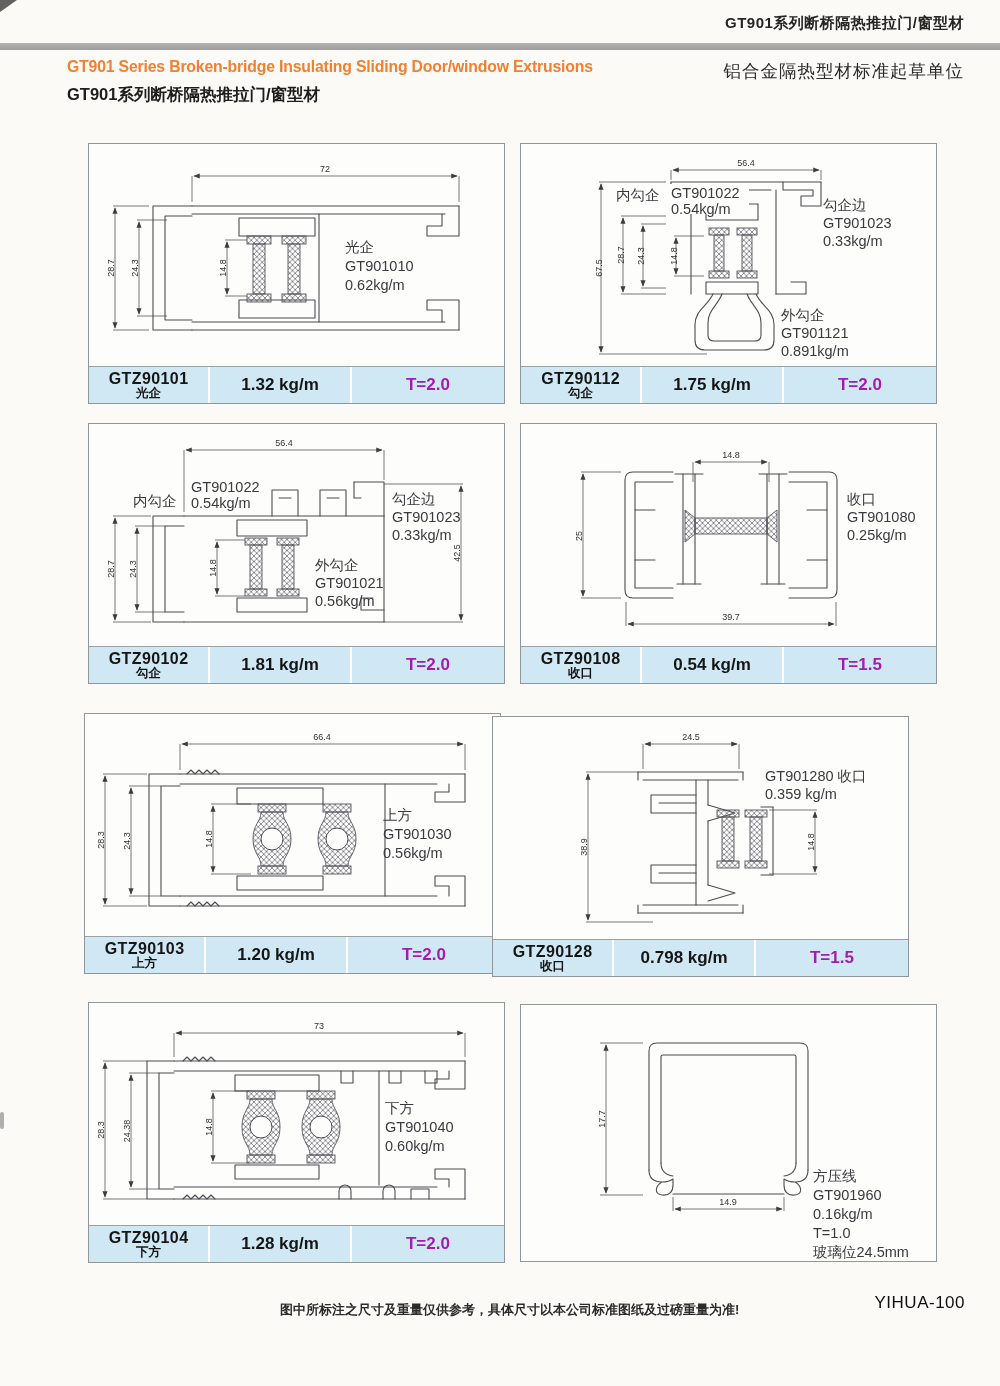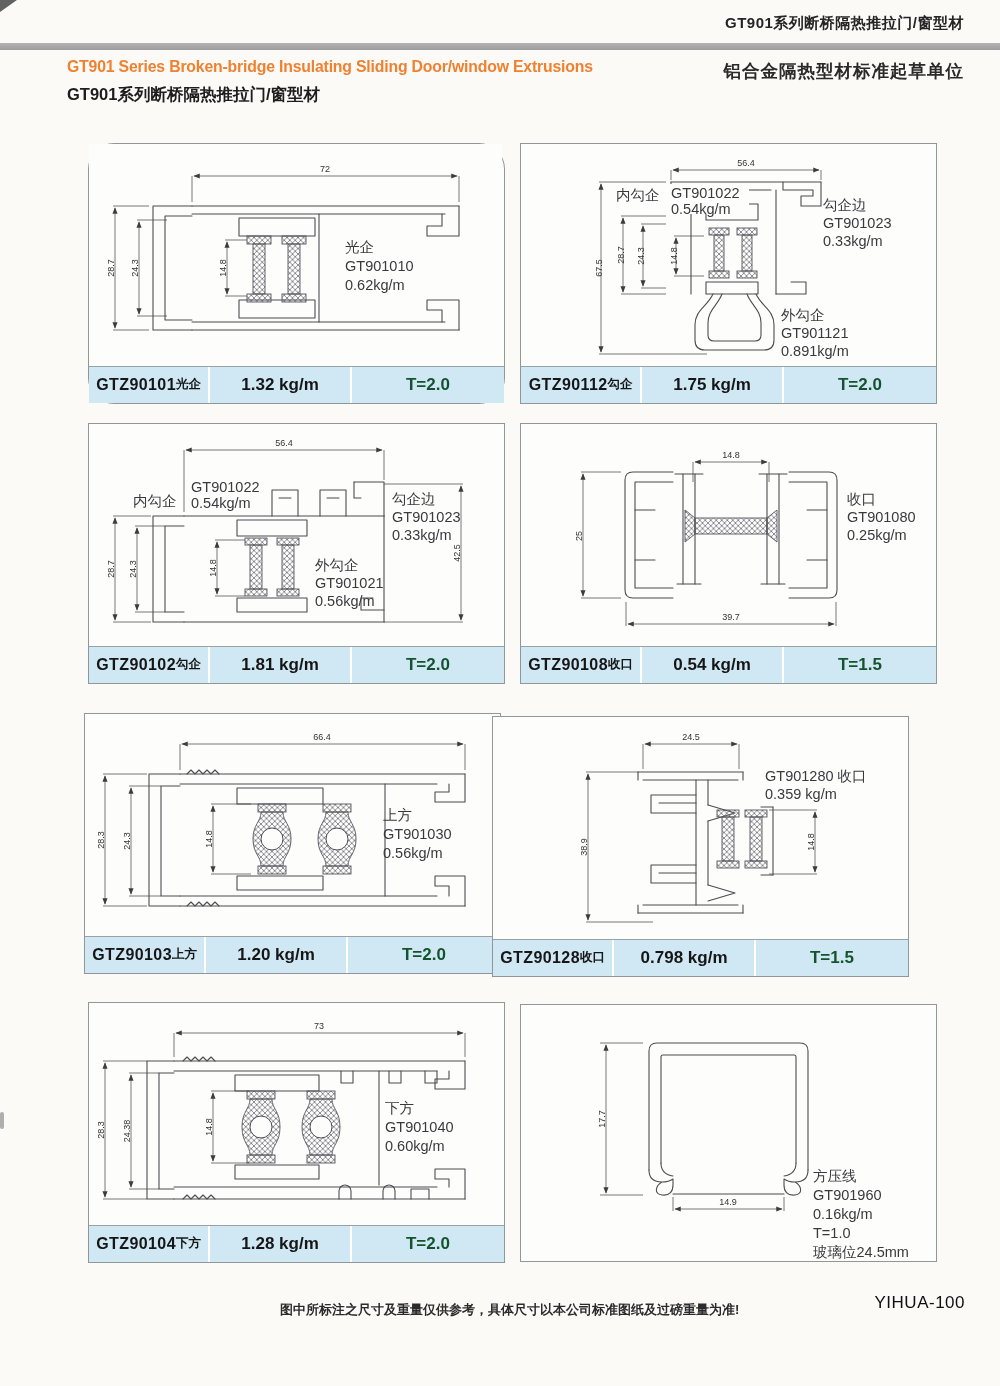--- a/index.html
+++ b/index.html
@@ -4,29 +4,29 @@
 <style>
   html,body{margin:0;padding:0;}
   body{width:1000px;height:1386px;background:#efeeea;font-family:"Liberation Sans","DejaVu Sans",sans-serif;}
   .page{position:relative;width:1000px;height:1386px;background:#fbfaf7;overflow:hidden;}
 
   
   .hdr-topright{position:absolute;top:14px;right:36px;font-size:15px;font-weight:bold;color:#252525;letter-spacing:.5px;}
   .hdr-band{position:absolute;top:43px;left:0;width:1000px;height:7px;background:linear-gradient(#b3b3b3,#9d9d9d);}
   .hdr-en{position:absolute;top:57px;left:67px;font-size:17px;font-weight:bold;color:#ef8130;transform:scaleX(.93);transform-origin:left;white-space:nowrap;letter-spacing:-.2px;}
   .hdr-cn{position:absolute;top:84px;left:67px;font-size:16.5px;font-weight:bold;color:#1d1d1d;}
-  .hdr-right{position:absolute;top:59px;right:36px;font-size:17.5px;font-weight:700;color:#2a2a2a;letter-spacing:1px;}
+  .hdr-right{position:absolute;top:59px;right:36px;font-size:17.5px;font-weight:400;color:#2a2a2a;letter-spacing:1px;}
 
   
   .panel{position:absolute;width:415px;background:#fdfdfc;border:1px solid #8f979b;box-sizing:content-box;}
   .panel svg{display:block;background:#fdfdfc;}
   .bar{display:flex;height:36px;border-top:1px solid #9aa1a5;background:#cfe8f4;align-items:stretch;}
-  .bar .c1{width:29%;border-right:2px solid #fff;display:flex;flex-direction:row;align-items:center;justify-content:center;line-height:1.08;}
+  .bar .c1{width:29%;border-right:2px solid #fff;display:flex;flex-direction:column;align-items:center;justify-content:center;line-height:1.08;}
   .bar .c2{width:34%;border-right:2px solid #fff;display:flex;align-items:center;justify-content:center;font-size:17px;font-weight:bold;color:#161616;}
-  .bar .c3{width:37%;display:flex;align-items:center;justify-content:center;font-size:17px;font-weight:bold;color:#14532d;}
+  .bar .c3{width:37%;display:flex;align-items:center;justify-content:center;font-size:17px;font-weight:bold;color:#a21caf;}
   .bar .code{font-size:16px;font-weight:bold;color:#161616;letter-spacing:.4px;}
   .bar .nm{font-size:12.5px;font-weight:bold;color:#161616;}
 
   
   .ol{stroke:#4d4d52;stroke-width:1.1;fill:none;stroke-linejoin:round;stroke-linecap:round;}
   .dm{stroke:#56575b;stroke-width:.8;fill:none;}
   .ht{fill:url(#h);stroke:#55555c;stroke-width:.9;}
   text.dt{font-size:9px;fill:#333;font-family:"Liberation Sans",sans-serif;}
   text.lb{font-size:14.5px;fill:#3a3a3e;font-family:"Liberation Sans",sans-serif;}
 
@@ -55,21 +55,21 @@
     <defs>
       <pattern id="h" width="5.5" height="5.5" patternUnits="userSpaceOnUse">
         <path d="M0,5.5 L5.5,0 M0,0 L5.5,5.5" stroke="#5d5d66" stroke-width="0.7"></path>
       </pattern>
       <marker id="ar" viewBox="0 0 10 10" refX="9" refY="5" markerWidth="8" markerHeight="8" orient="auto-start-reverse">
         <path d="M0,1 L10,5 L0,9 Z" fill="#3c3c3c"></path>
       </marker>
     </defs>
   </svg>
 
-  <div class="panel" style="left:88px;top:143px;border-radius:26px;">
+  <div class="panel" style="left:88px;top:143px;">
     <svg width="413" height="222" viewBox="0 0 413 222">
       <g class="dm">
         <path d="M103,58 V32 M370,58 V32"></path>
           <line x1="105" y1="32" x2="368" y2="32" marker-start="url(#ar)" marker-end="url(#ar)"></line>
         <path d="M60,62 H24 M60,186 H24"></path>
           <line x1="26" y1="64" x2="26" y2="184" marker-start="url(#ar)" marker-end="url(#ar)"></line>
         <path d="M78,76 H48 M78,172 H48"></path>
           <line x1="50" y1="78" x2="50" y2="170" marker-start="url(#ar)" marker-end="url(#ar)"></line>
         <path d="M158,96 H136 M158,152 H136"></path>
           <line x1="138" y1="98" x2="138" y2="150" marker-start="url(#ar)" marker-end="url(#ar)"></line>

